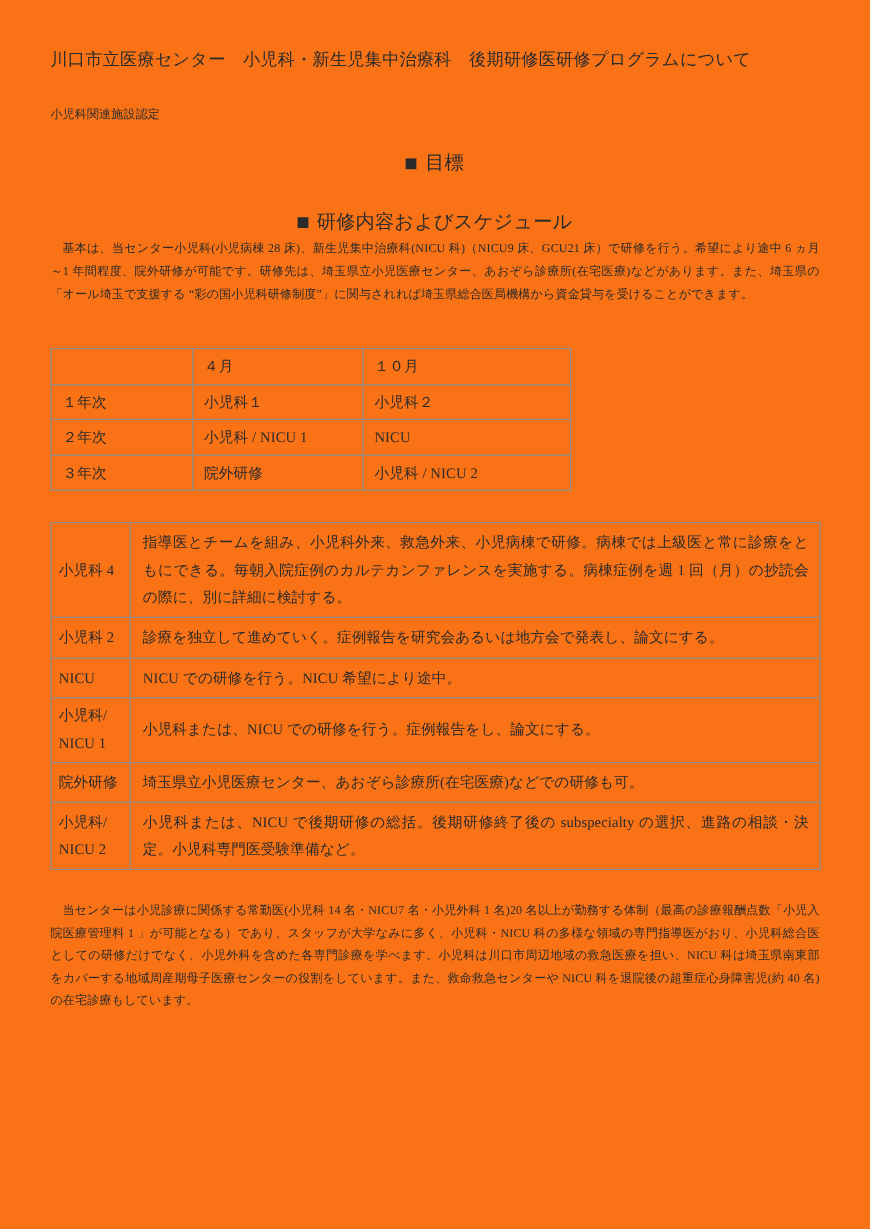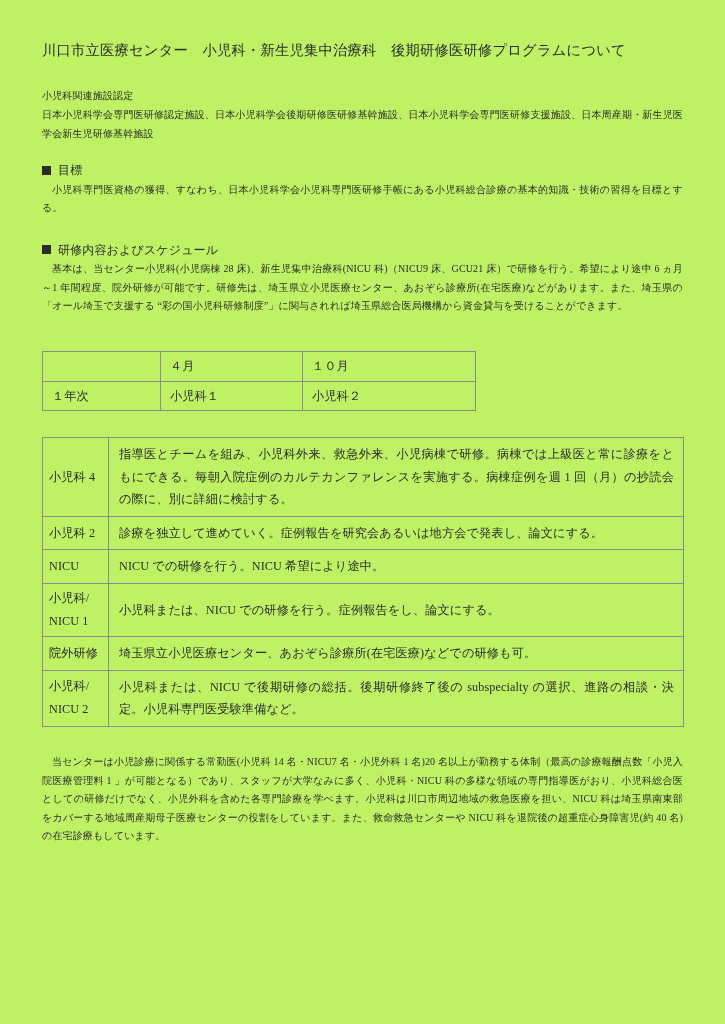--- a/index.html
+++ b/index.html
@@ -13,21 +13,21 @@
     height: 1024px;
     font-family: "Liberation Serif", "DejaVu Serif", serif;
     color: #2b2b2b;
     overflow: hidden;
   }
   .page {
     width: 725px;
     height: 1024px;
     position: relative;
     padding: 40px 42px 0 42px;
-    background: #bef264;
+    background: #f97316;
   }
   .doc-title {
     font-size: 14.3px;
     line-height: 1.5;
     letter-spacing: 0.2px;
     margin: 0 0 26px 0;
     font-weight: normal;
     white-space: pre;
   }
   .para {
@@ -38,27 +38,28 @@
     text-align: justify;
     text-justify: inter-character;
   }
   .para.indent { text-indent: 1em; }
   .gap-sm { height: 9px; }
   .gap-md { height: 17px; }
   .gap-lg { height: 22px; }
   .gap-xl { height: 26px; }
 
   .section-head {
-    font-size: 12px;
+    font-size: 16px;
     line-height: 1.7;
     margin: 0;
     letter-spacing: 0.15px;
     display: flex;
     align-items: center;
     gap: 7px;
+    justify-content: center;
   }
   .bullet-sq {
     display: inline-block;
     width: 9px;
     height: 9px;
     background: #2b2b2b;
     flex: 0 0 auto;
     position: relative;
     top: 0px;
   }
@@ -100,29 +101,27 @@
 </style>
 </head>
 <body>
 
 <div class="page">
 
   <h1 class="doc-title">川口市立医療センター　小児科・新生児集中治療科　後期研修医研修プログラムについて</h1>
 
   <p class="para">小児科関連施設認定</p>
 
-  <p class="para">日本小児科学会専門医研修認定施設、日本小児科学会後期研修医研修基幹施設、日本小児科学会専門医研修支援施設、日本周産期・新生児医学会新生児研修基幹施設</p>
 
   <div class="gap-md"></div>
 
   <div class="section-head">
     <span class="bullet-sq"></span>
     <span>目標</span>
   </div>
-  <p class="para indent">小児科専門医資格の獲得、すなわち、日本小児科学会小児科専門医研修手帳にある小児科総合診療の基本的知識・技術の習得を目標とする。</p>
 
   <div class="gap-lg"></div>
 
   <div class="section-head">
     <span class="bullet-sq"></span>
     <span>研修内容およびスケジュール</span>
   </div>
   <p class="para indent">基本は、当センター小児科(小児病棟 28 床)、新生児集中治療科(NICU 科)（NICU9 床、GCU21 床）で研修を行う。希望により途中 6 ヵ月～1 年間程度、院外研修が可能です。研修先は、埼玉県立小児医療センター、あおぞら診療所(在宅医療)などがあります。また、埼玉県の「オール埼玉で支援する “彩の国小児科研修制度”」に関与されれば埼玉県総合医局機構から資金貸与を受けることができます。</p>
 
   <div class="gap-xl"></div>
@@ -140,20 +139,30 @@
       <tr>
         <td></td>
         <td>４月</td>
         <td>１０月</td>
       </tr>
       <tr>
         <td>１年次</td>
         <td>小児科１</td>
         <td>小児科２</td>
       </tr>
+      <tr>
+        <td>２年次</td>
+        <td>小児科 / NICU 1</td>
+        <td>NICU</td>
+      </tr>
+      <tr>
+        <td>３年次</td>
+        <td>院外研修</td>
+        <td>小児科 / NICU 2</td>
+      </tr>
     </tbody>
   </table>
 
   <div class="gap-xl"></div>
 
   <table class="tbl-detail">
     <colgroup>
       <col class="c-label">
         <col class="c-desc">
     </colgroup>

